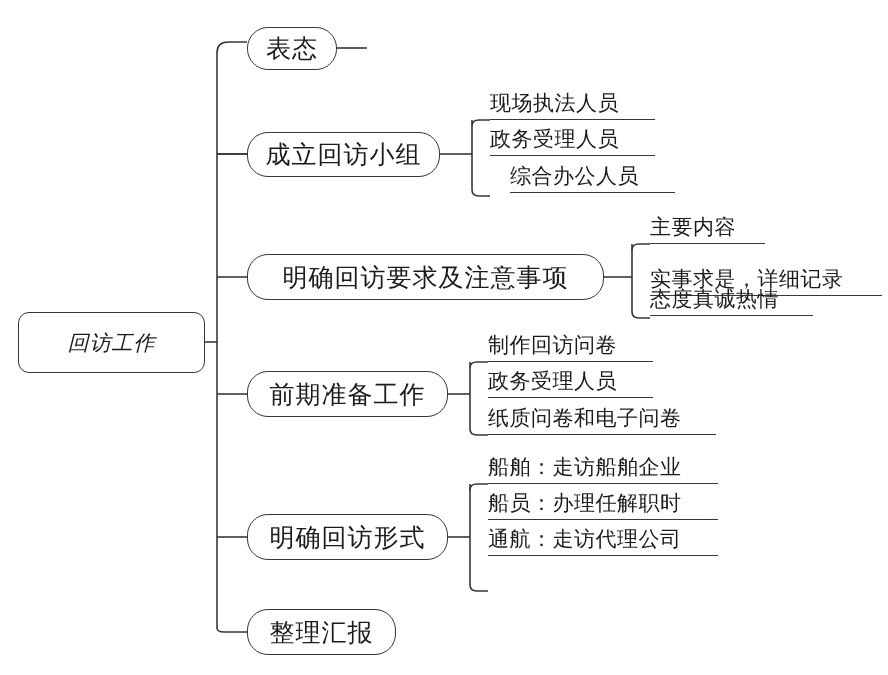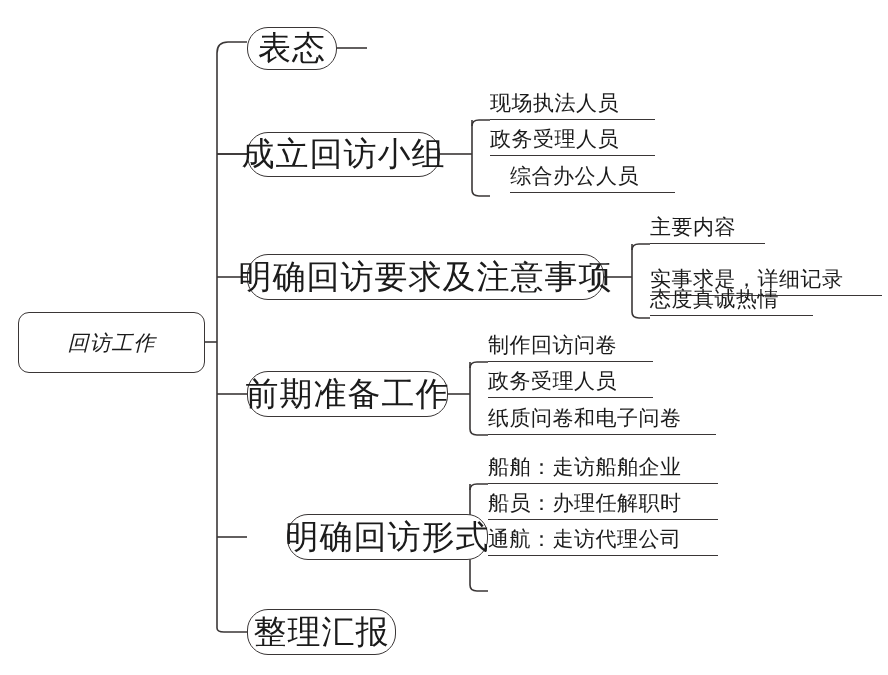--- a/index.html
+++ b/index.html
@@ -34,21 +34,21 @@
     justify-content: center;
     color: #1b1b1b;
     white-space: nowrap;
     letter-spacing: 1px;
   }
   .node.root {
     font-size: 21px;
     font-style: italic;
   }
   .node.branch {
-    font-size: 33px;
+    font-size: 25px;
     border-radius: 21px;
   }
   .leaf {
     position: absolute;
     box-sizing: border-box;
     white-space: nowrap;
     color: #1b1b1b;
     font-size: 21px;
     letter-spacing: 0.5px;
     line-height: 30px;
@@ -146,21 +146,21 @@
   <div class="leaf" style="left:488px; top:334px; width:165px; height:28px;">
     <span>制作回访问卷</span>
   </div>
   <div class="leaf" style="left:488px; top:370px; width:165px; height:28px;">
     <span>政务受理人员</span>
   </div>
   <div class="leaf" style="left:488px; top:407px; width:228px; height:28px;">
     <span>纸质问卷和电子问卷</span>
   </div>
 
-  <div class="node branch" style="left:247px; top:514px; width:201px; height:46px;margin-left:40px;">
+  <div class="node branch" style="left:247px; top:514px; width:201px; height:46px;">
     <span>明确回访形式</span>
   </div>
   <div class="leaf" style="left:488px; top:456px; width:230px; height:28px;">
     <span>船舶：走访船舶企业</span>
   </div>
   <div class="leaf" style="left:488px; top:492px; width:230px; height:28px;">
     <span>船员：办理任解职时</span>
   </div>
   <div class="leaf" style="left:488px; top:528px; width:230px; height:28px;">
     <span>通航：走访代理公司</span>

